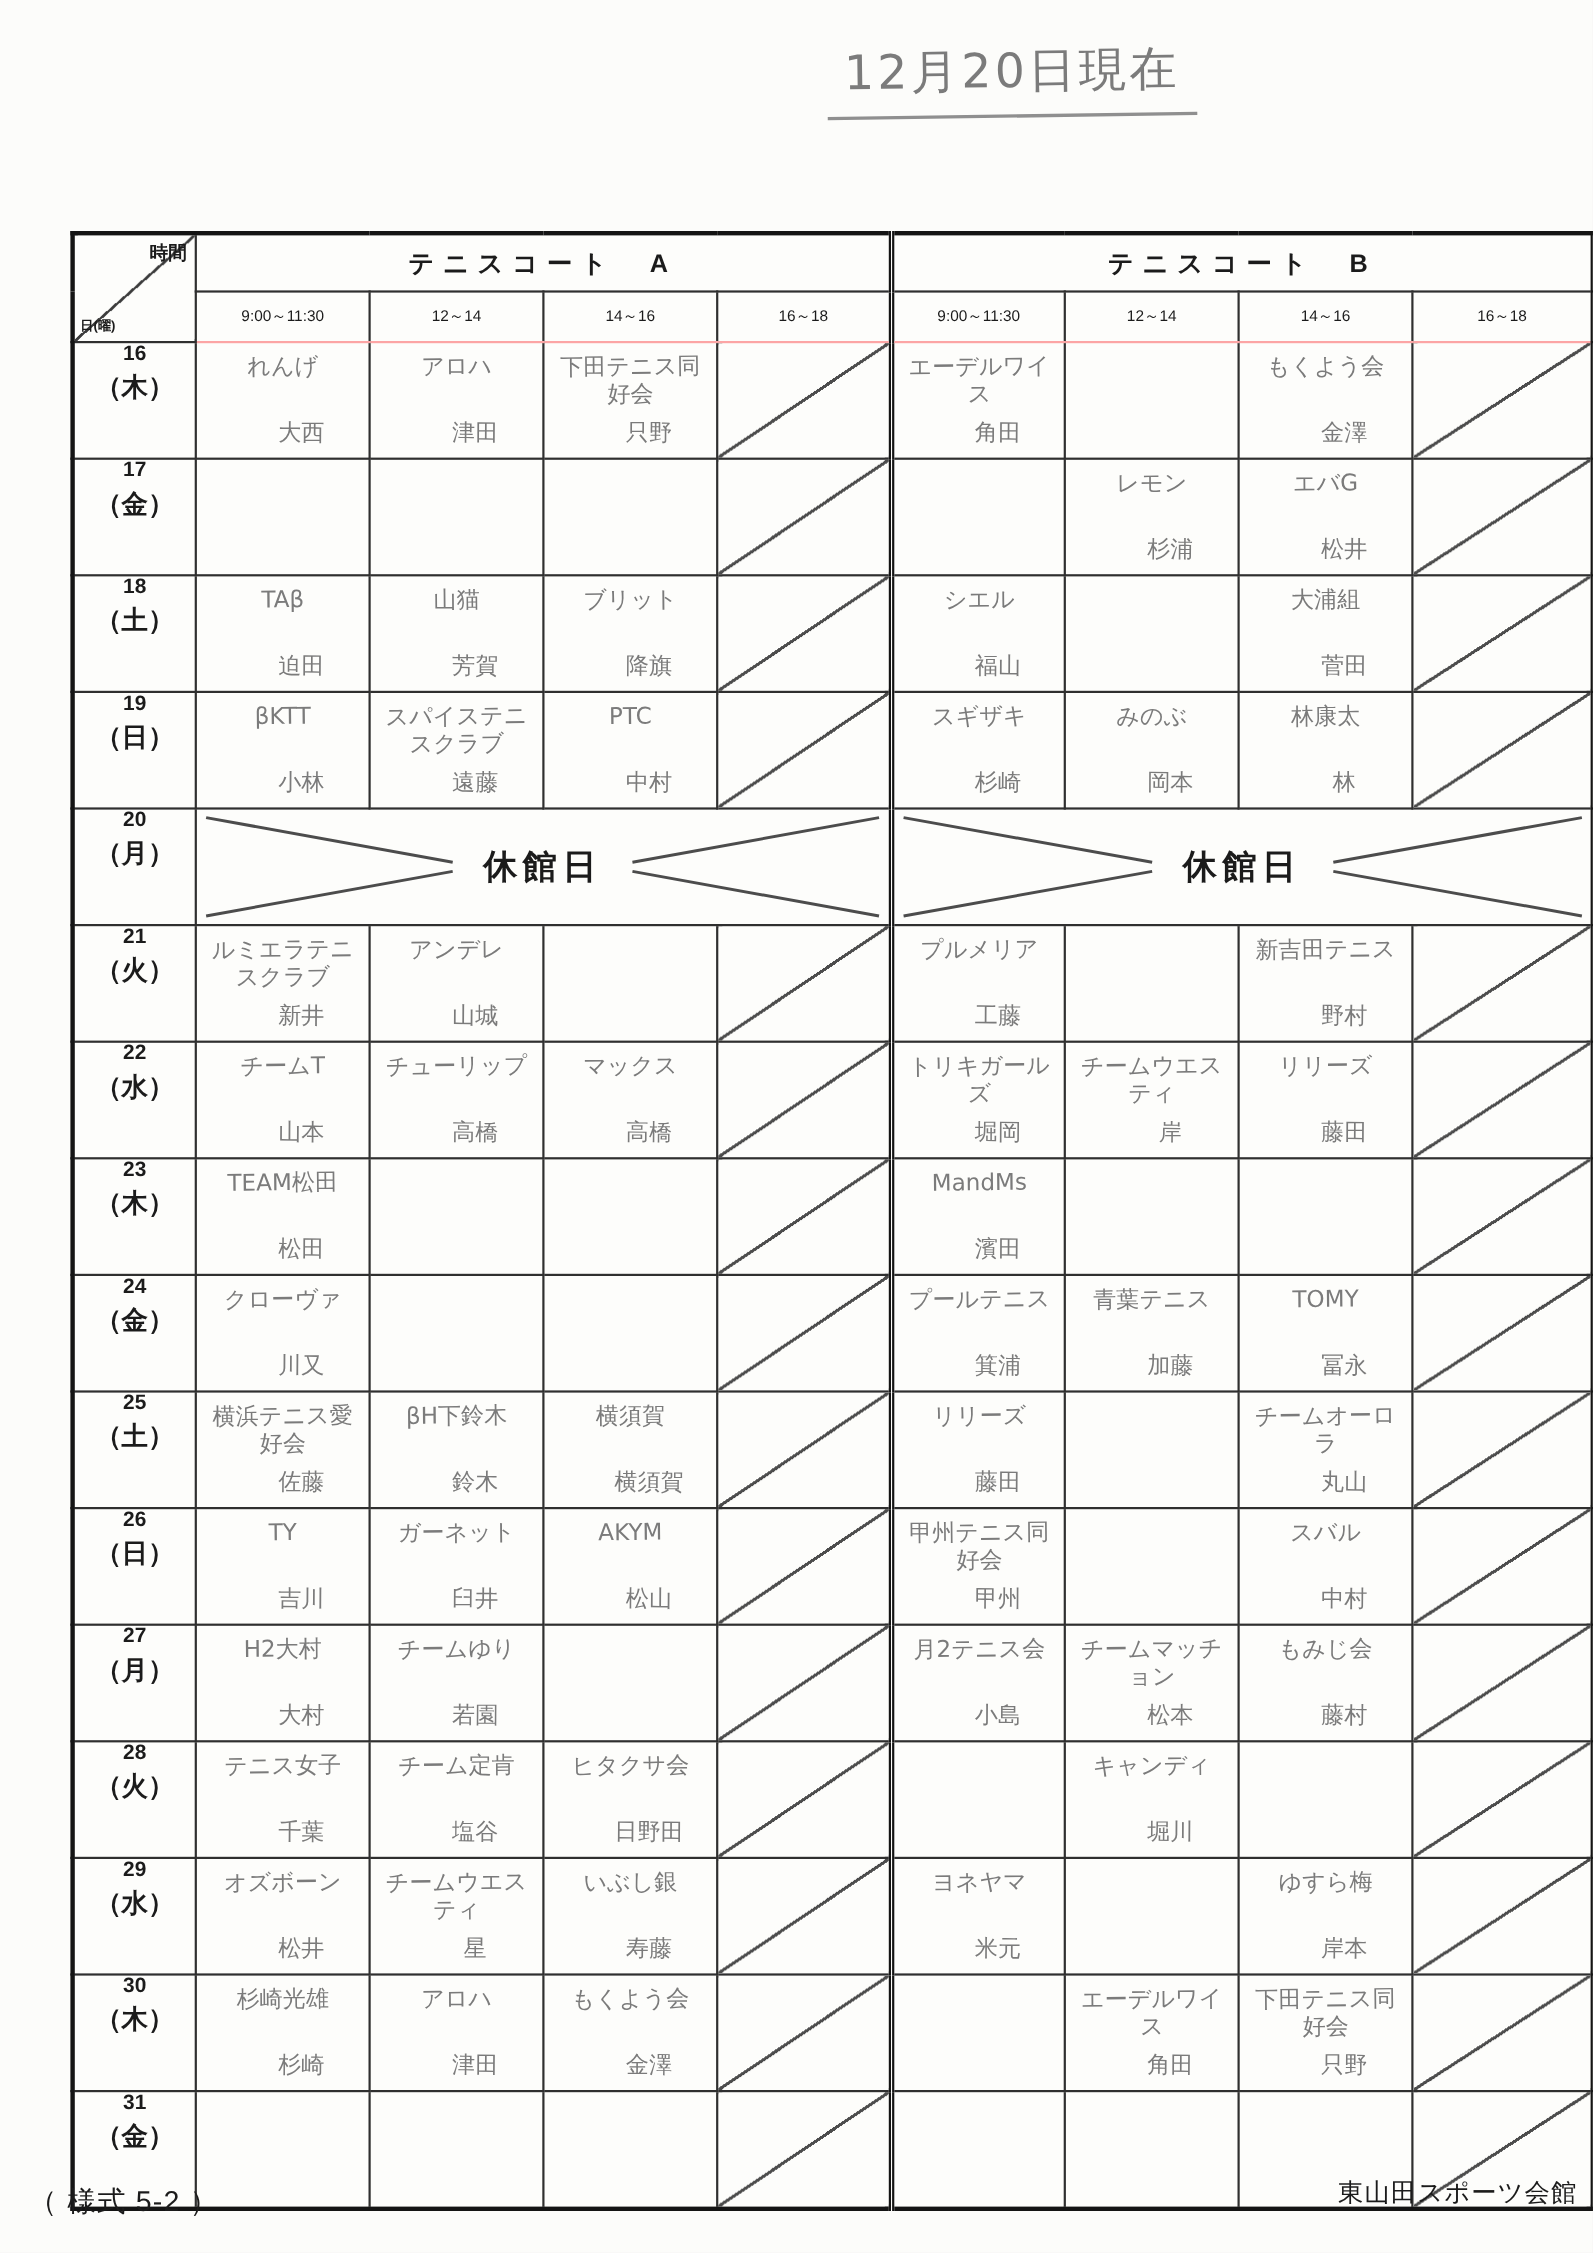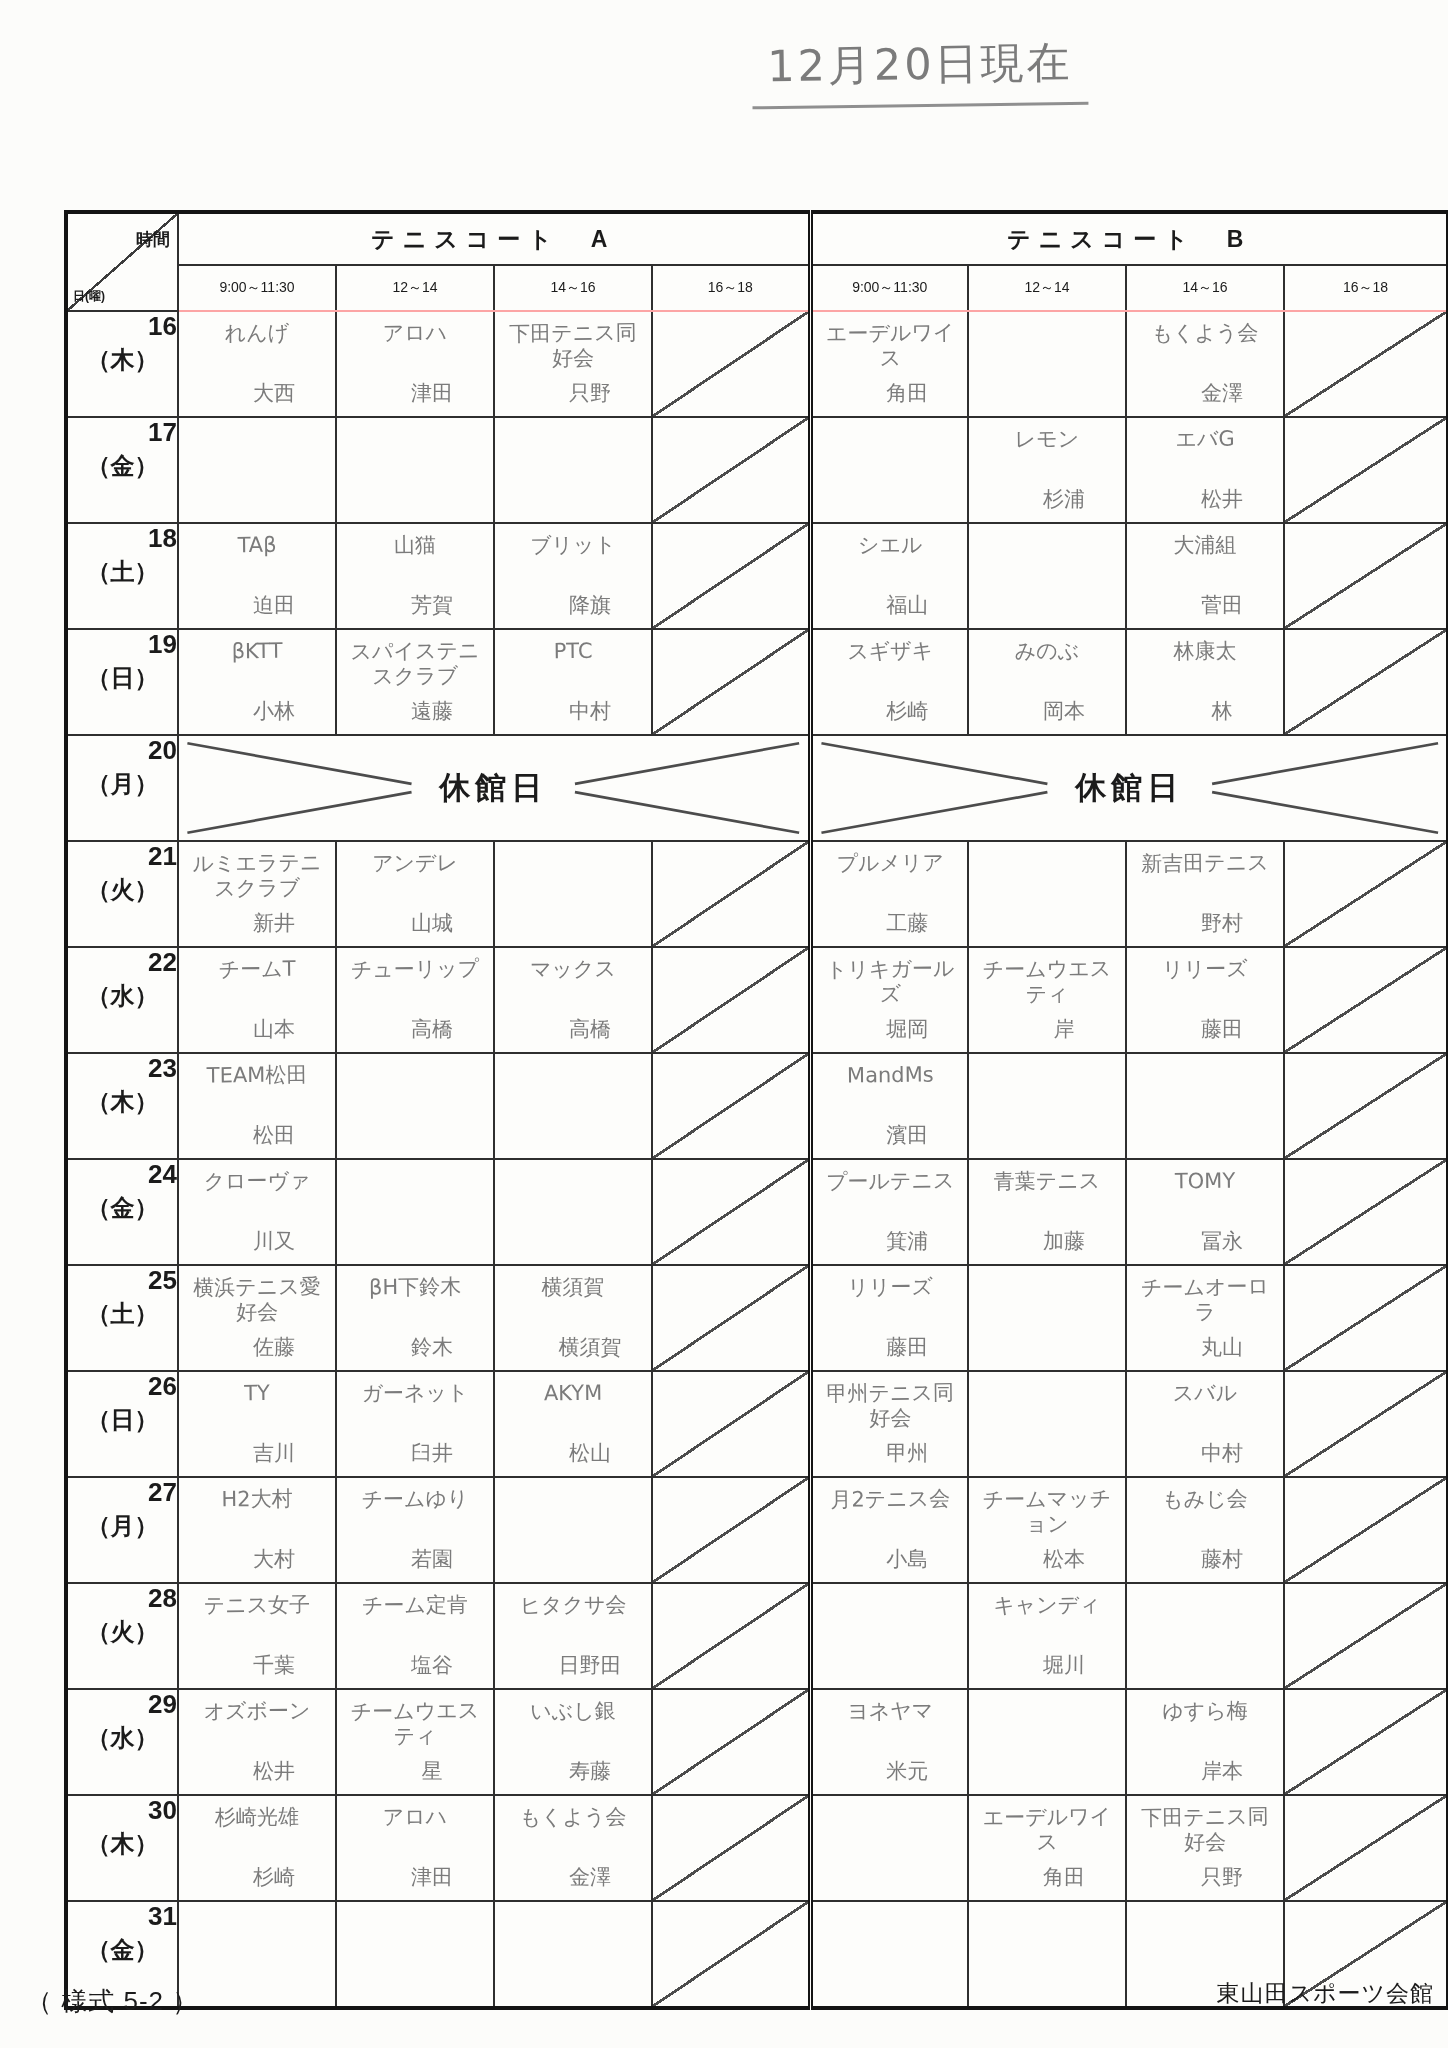--- a/index.html
+++ b/index.html
@@ -47,26 +47,26 @@
   .court-header th{height:50px;font-size:23px;letter-spacing:8px;vertical-align:middle;}
   .time-header th{
     height:44px;font-size:14px;font-weight:400;vertical-align:middle;
     border-bottom:2px solid #fca5a5;white-space:nowrap;
   }
   .bsec{border-left:5px double #141414 !important;}
 
   .corner{position:relative;background-image:linear-gradient(to bottom right,
       transparent calc(50% - 1.2px),#3c3c3c calc(50% - 1.2px),
       #3c3c3c calc(50% + 1.2px),transparent calc(50% + 1.2px));}
-  .corner .t-top{position:absolute;top:14px;right:7px;font-size:17px;font-weight:bold;}
+  .corner .t-top{position:absolute;top:4px;right:7px;font-size:17px;font-weight:bold;}
   .corner .t-bottom{position:absolute;bottom:5px;left:5px;font-size:12px;font-weight:bold;}
 
   tbody td{height:104px;}
   .datecell{text-align:center;vertical-align:middle;font-weight:bold;}
-  .dnum{font-size:26px;line-height:1.1;text-align:right;}
+  .dnum{font-size:19px;line-height:1.1;}
   .dday{font-size:24px;margin-top:3px;}
 
   .slot{position:relative;}
   .team{
     font-size:21px;line-height:1.2;text-align:center;
     padding:9px 6px 0;transform:rotate(-0.6deg);
   }
   .pname{
     position:absolute;bottom:9px;left:0;width:100%;
     font-size:21px;text-align:center;text-indent:34px;

